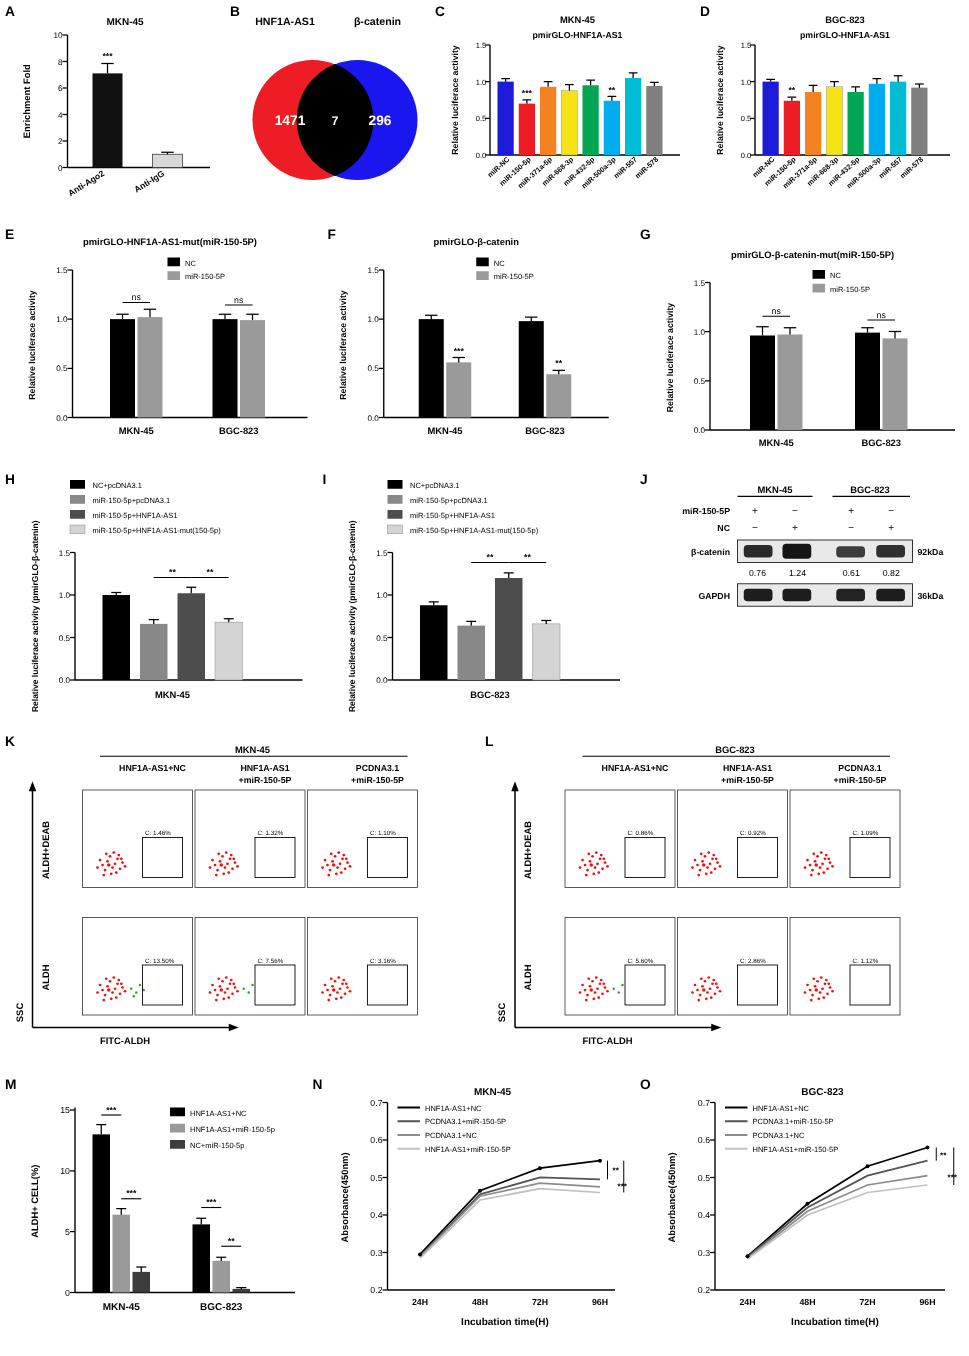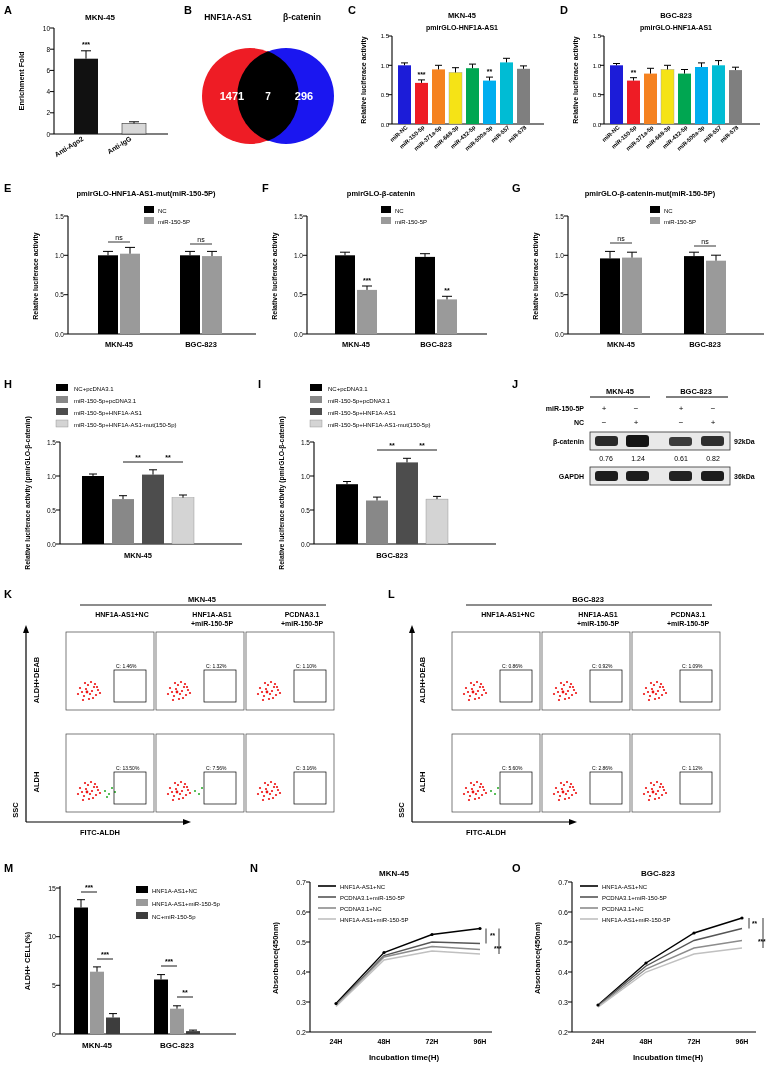--- a/index.html
+++ b/index.html
@@ -175,21 +175,21 @@
     <text transform="translate(107,122) rotate(-42)" text-anchor="end">miR-668-3p</text>
     <text transform="translate(124,122) rotate(-42)" text-anchor="end">miR-432-5p</text>
     <text transform="translate(141,122) rotate(-42)" text-anchor="end">miR-500a-3p</text>
     <text transform="translate(158,122) rotate(-42)" text-anchor="end">miR-557</text>
     <text transform="translate(175,122) rotate(-42)" text-anchor="end">miR-578</text>
   </g>
 </svg>
 </div>
 
 <div class="plabel" style="left:4px;top:182px;">E</div>
-<div class="panel" style="left:16px;top:186px;width:248px;height:180px;">
+<div class="panel" style="left:6px;top:186px;width:248px;height:180px;">
 <svg width="248" height="180" viewBox="0 0 248 180">
   <text x="130" y="10" text-anchor="middle" font-size="7.5" font-weight="bold">pmirGLO-HNF1A-AS1-mut(miR-150-5P)</text>
   <line x1="52" y1="30" x2="52" y2="148" stroke="#000" stroke-width="1.1"></line>
   <line x1="52" y1="148" x2="240" y2="148" stroke="#000" stroke-width="1.1"></line>
   <g font-size="6.5" text-anchor="end">
     <text x="48" y="150.5">0.0</text>
         <line x1="48" y1="148" x2="52" y2="148" stroke="#000"></line>
     <text x="48" y="111.2">0.5</text>
         <line x1="48" y1="108.7" x2="52" y2="108.7" stroke="#000"></line>
     <text x="48" y="71.8">1.0</text>
@@ -260,21 +260,21 @@
   <rect x="182" y="113.4" width="20" height="34.6" fill="#9a9a9a"></rect>
       <line x1="192" y1="113.4" x2="192" y2="110.3" stroke="#000"></line>
       <line x1="187" y1="110.3" x2="197" y2="110.3" stroke="#000"></line>
   <text x="192" y="107" text-anchor="middle" class="sig">**</text>
   <text x="101" y="161" text-anchor="middle" font-size="7.5" font-weight="bold">MKN-45</text>
   <text x="181" y="161" text-anchor="middle" font-size="7.5" font-weight="bold">BGC-823</text>
 </svg>
 </div>
 
 <div class="plabel" style="left:512px;top:182px;">G</div>
-<div class="panel" style="left:516px;top:186px;width:256px;height:180px;">
+<div class="panel" style="left:516px;top:196px;width:256px;height:180px;">
 <svg width="256" height="180" viewBox="0 0 256 180">
   <text x="134" y="10" text-anchor="middle" font-size="7.5" font-weight="bold">pmirGLO-β-catenin-mut(miR-150-5P)</text>
   <line x1="52" y1="30" x2="52" y2="148" stroke="#000" stroke-width="1.1"></line>
   <line x1="52" y1="148" x2="248" y2="148" stroke="#000" stroke-width="1.1"></line>
   <g font-size="6.5" text-anchor="end">
     <text x="48" y="150.5">0.0</text>
         <line x1="48" y1="148" x2="52" y2="148" stroke="#000"></line>
     <text x="48" y="111.2">0.5</text>
         <line x1="48" y1="108.7" x2="52" y2="108.7" stroke="#000"></line>
     <text x="48" y="71.8">1.0</text>

